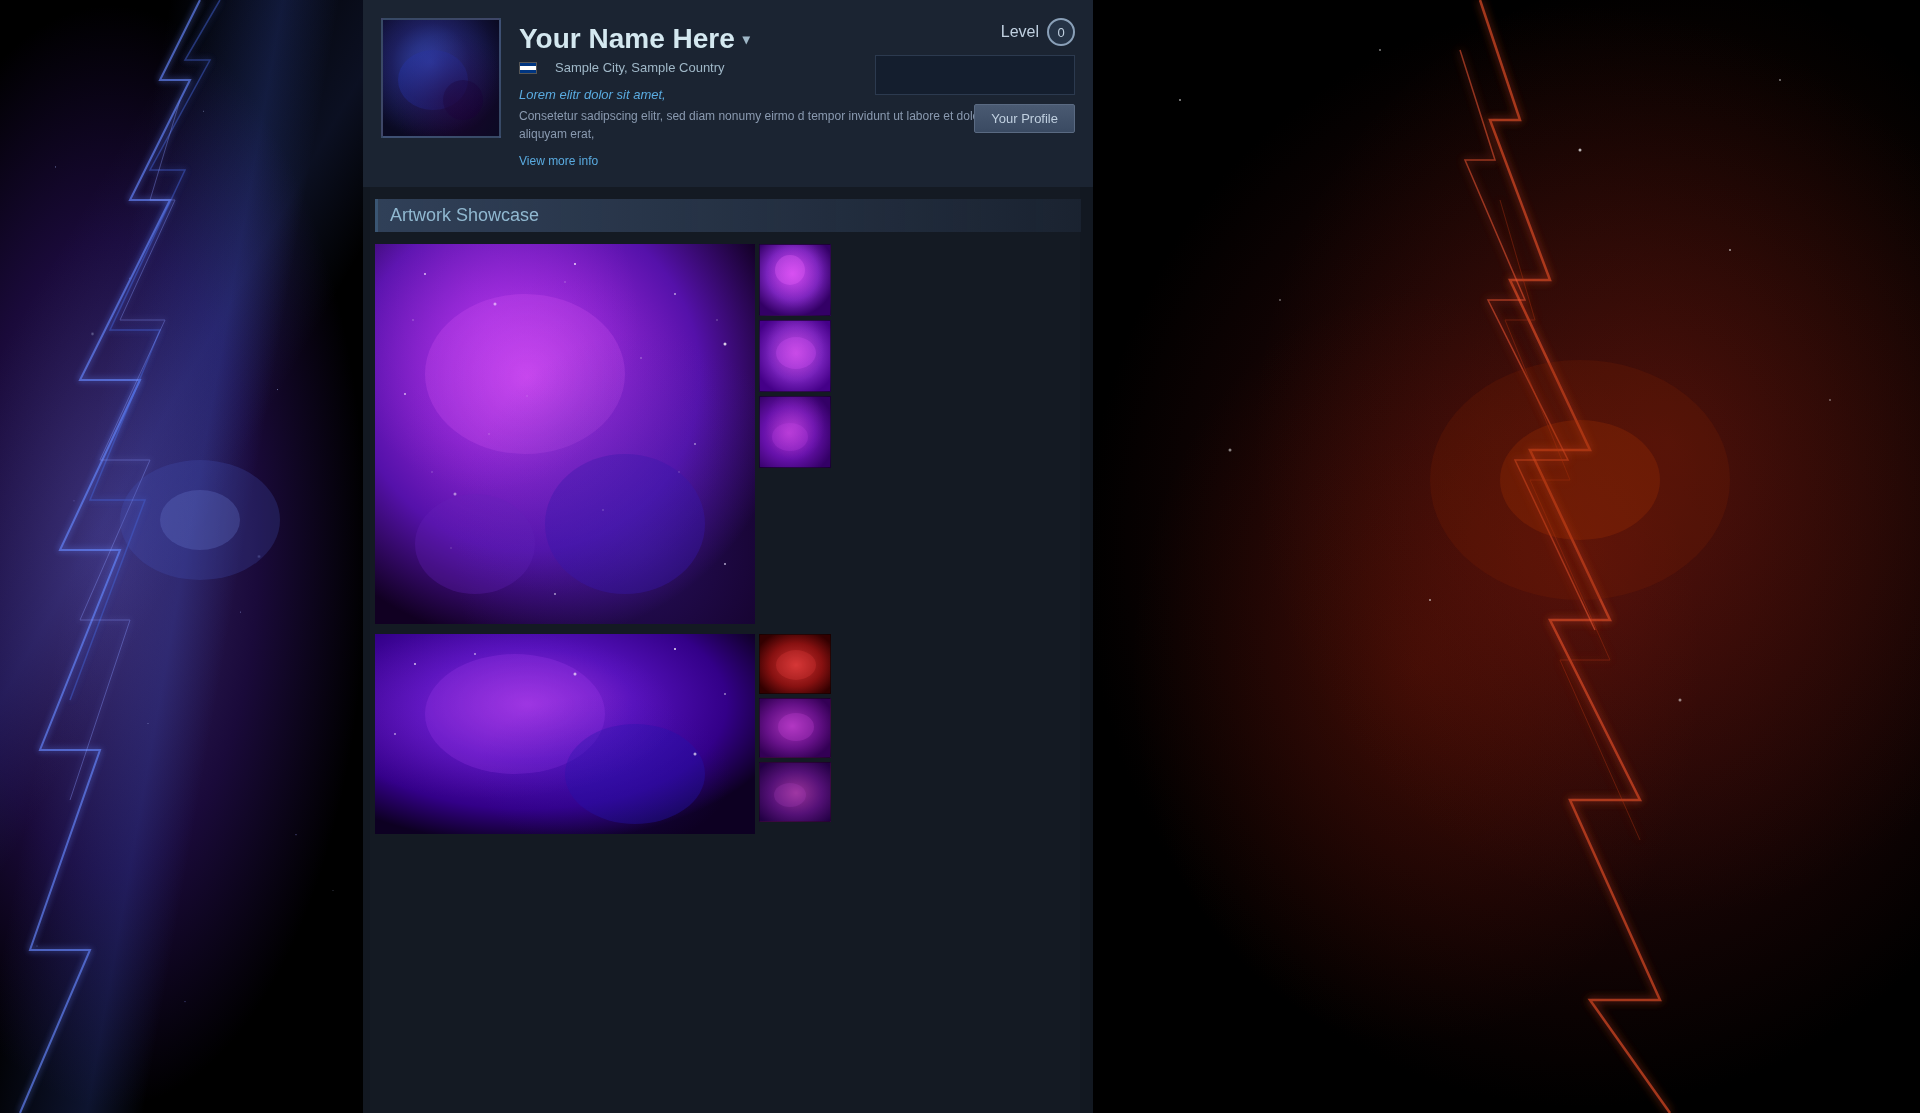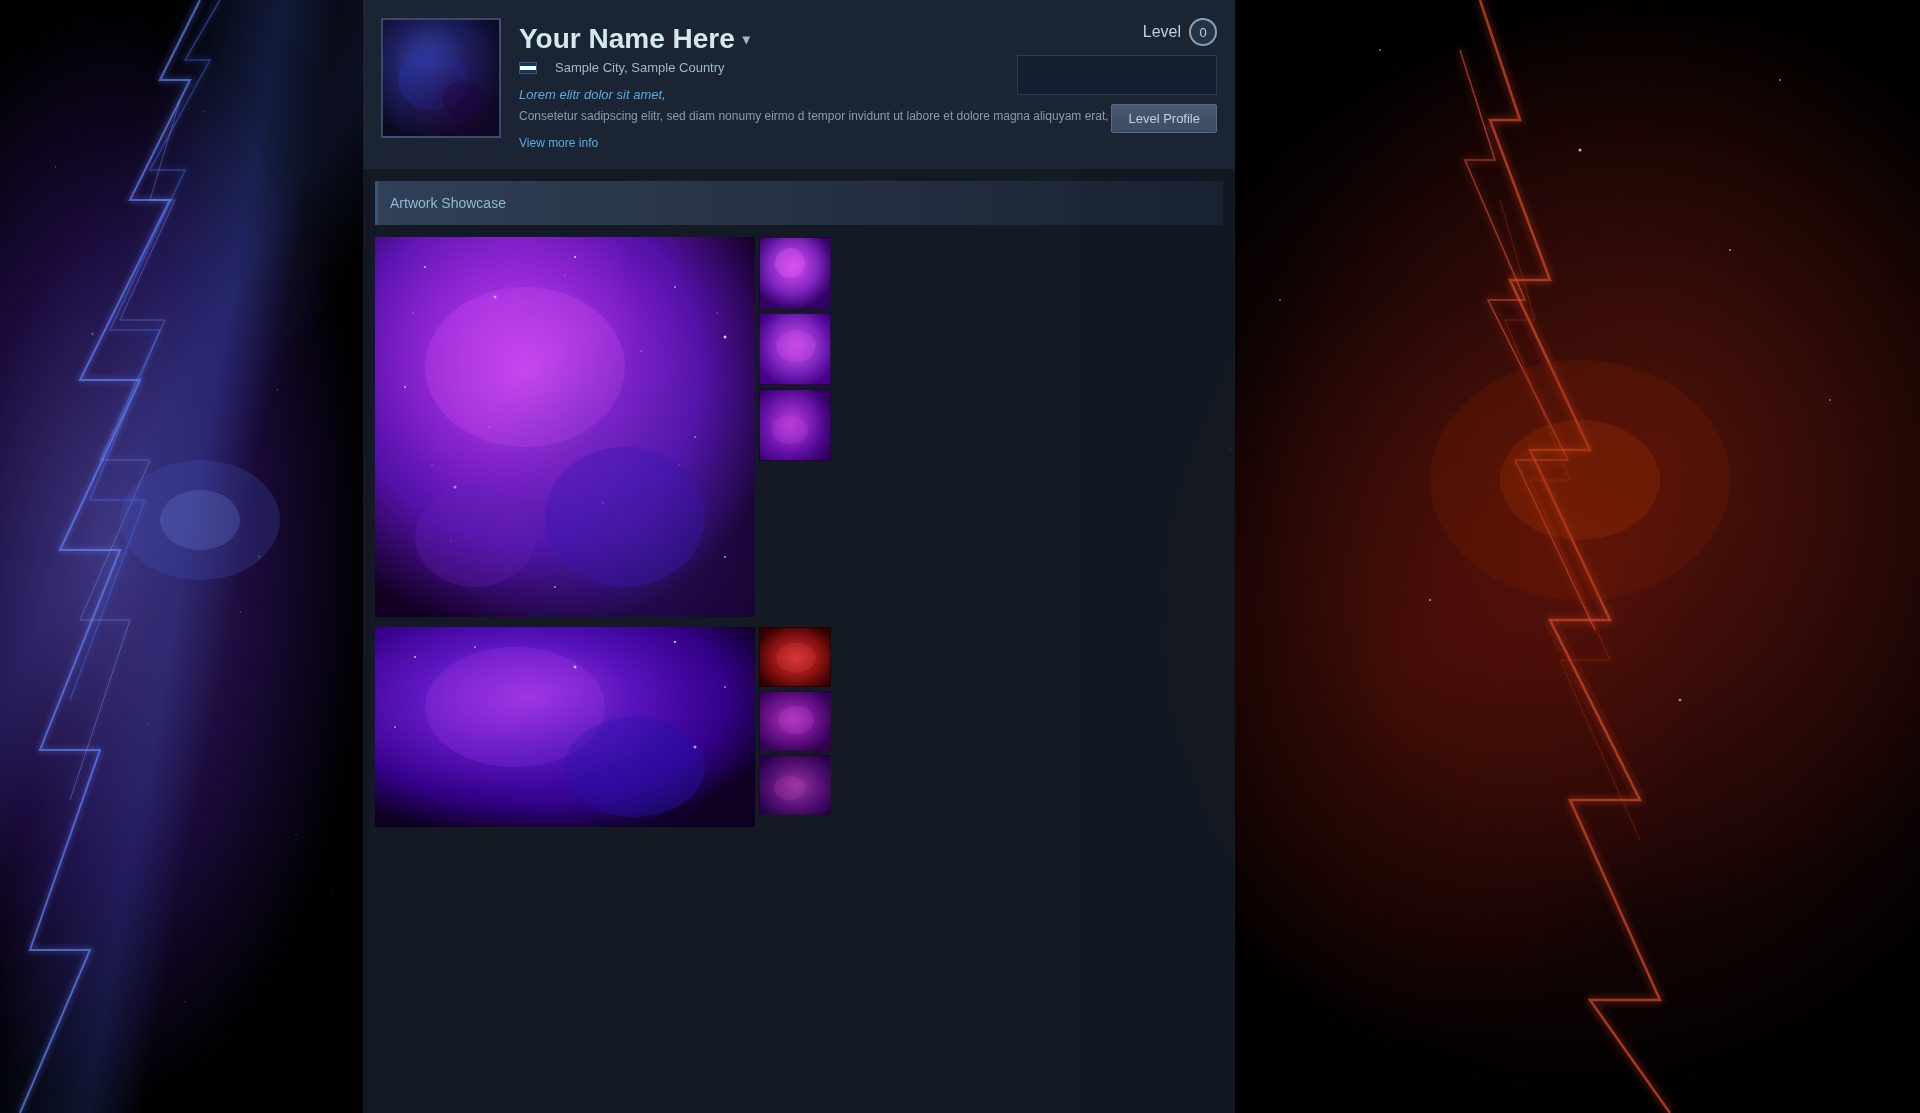--- a/index.html
+++ b/index.html
@@ -49,21 +49,21 @@
       background:
         radial-gradient(ellipse at 70% 40%, #cc331133 0%, transparent 50%),
         radial-gradient(ellipse at 40% 60%, #aa220033 0%, transparent 40%);
     }
 
     
     .center-panel {
       position: absolute;
       top: 0;
       left: 363px;
-      width: 872px;
+      width: 730px;
       min-height: 100%;
       background: rgba(20, 26, 36, 0.92);
       padding: 0;
     }
 
     .avatar-container {
       width: 120px;
       height: 120px;
       flex-shrink: 0;
       border: 2px solid rgba(100, 120, 160, 0.5);
@@ -179,22 +179,22 @@
       color: #c0d0e0;
       padding: 6px 16px;
       font-size: 13px;
       cursor: pointer;
       border-radius: 2px;
     }
 
     
     .section-header {
       background: linear-gradient(to right, rgba(60, 80, 110, 0.7), rgba(40, 55, 80, 0.3));
-      padding: 14px 12px;
-      font-size: 14px;
+      padding: 6px 12px;
+      font-size: 18px;
       color: #90b8d0;
       border-left: 3px solid rgba(80, 120, 160, 0.6);
       margin-bottom: 12px;
     }
 
     
     .artwork-section {
       margin: 12px 12px 10px 12px;
     }
 
@@ -467,21 +467,21 @@
     </div>
 
     <div class="right-panel-info">
       <div class="level-header">
         <span class="level-label">Level</span>
         <div class="level-badge">
           <span>0</span>
         </div>
       </div>
       <div class="xp-bar"></div>
-      <button class="edit-profile-btn">Level Profile</button>
+      <button class="edit-profile-btn">Your Profile</button>
     </div>
   </div>
 
   <div class="artwork-section">
     <div class="section-header">
       <span>Artwork Showcase</span>
     </div>
     <div class="artwork-grid">
 
       <div class="artwork-main">

